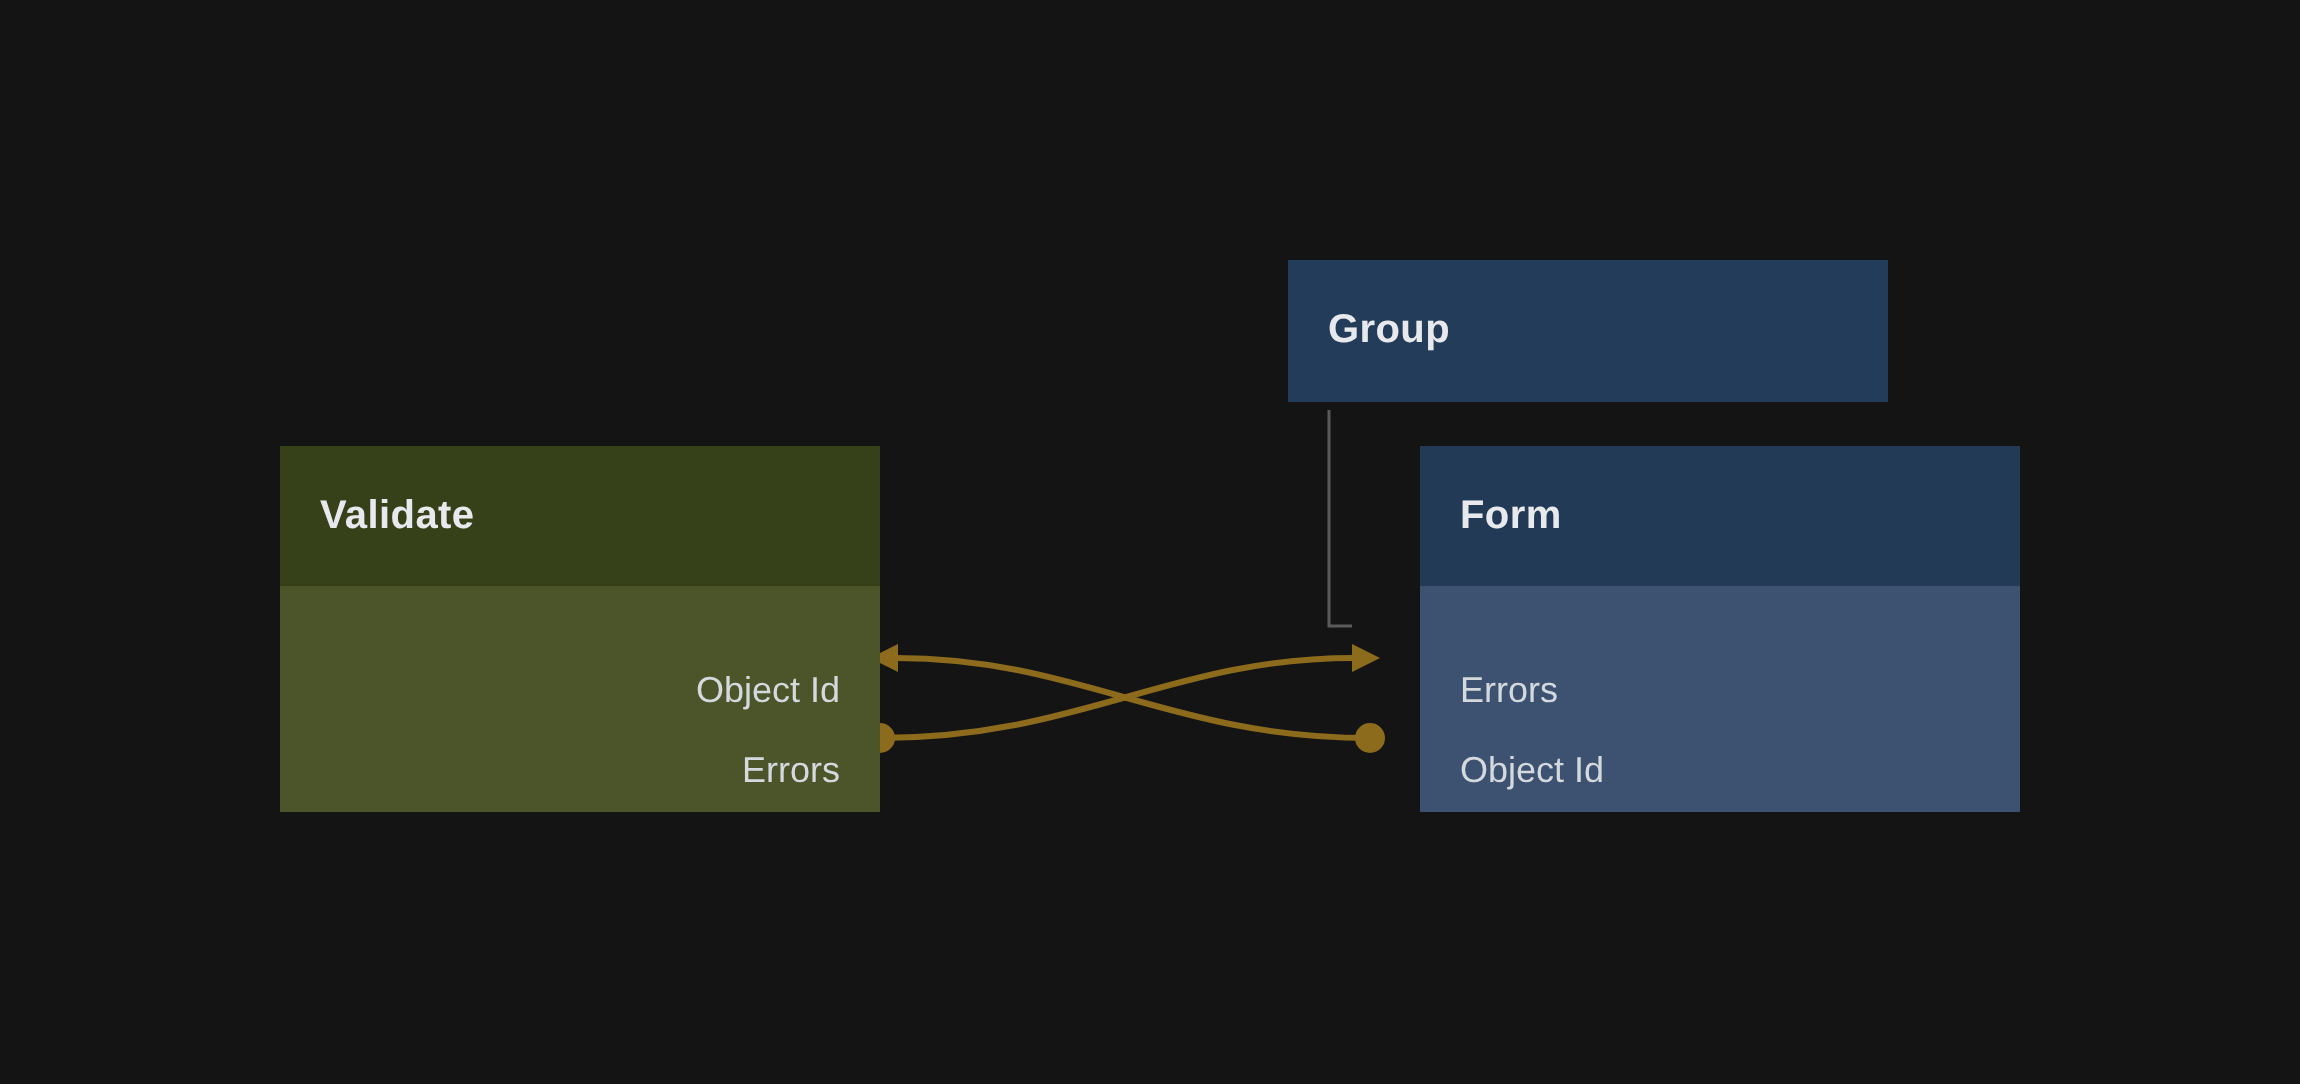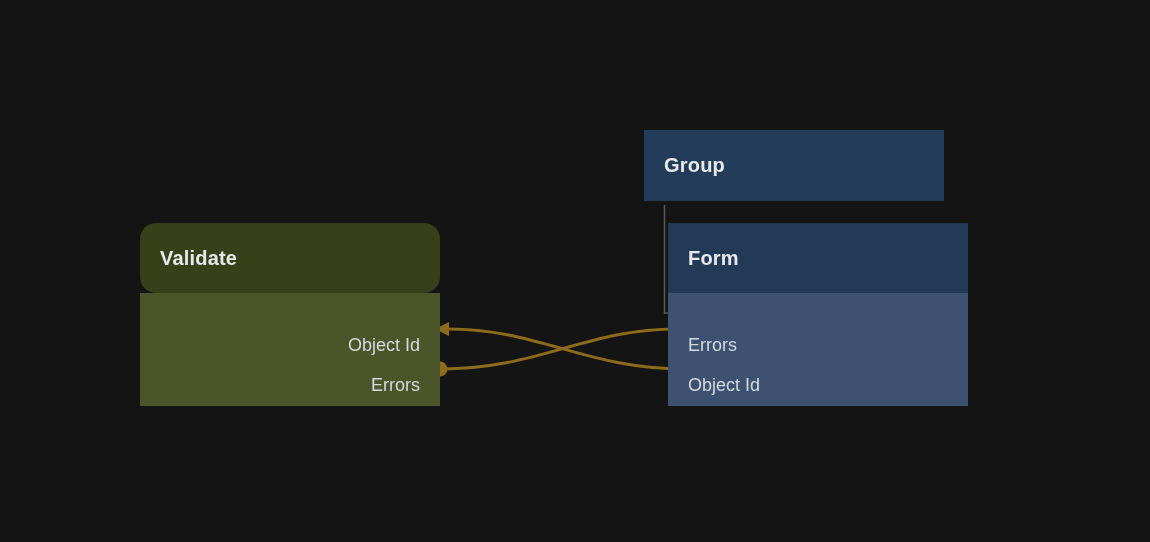--- a/index.html
+++ b/index.html
@@ -41,24 +41,24 @@
     color: var(--row-text, #d4d9dd);
   }
   .node-group {
     left: 644px; top: 130px;
   }
   .node-group .node-header {
     height: 71px;
     background: var(--group-header-bg, #233c59);
   }
   .node-validate { left: 140px; top: 223px; }
-  .node-validate .node-header { background: var(--validate-header-bg, #364019); border-radius: 16px; }
+  .node-validate .node-header { background: var(--validate-header-bg, #364019); }
   .node-validate .node-body { background: var(--validate-body-bg, #4c5529); }
   .node-validate .port-row { justify-content: flex-end; padding-right: 20px; }
-  .node-form { left: 668px; top: 223px; }
+  .node-form { left: 710px; top: 223px; }
   .node-form .node-header { background: var(--form-header-bg, #233a57); }
   .node-form .node-body { background: var(--form-body-bg, #3d5170); }
   .node-form .port-row { justify-content: flex-start; padding-left: 20px; }
   svg.wires {
     position: absolute;
     inset: 0;
     pointer-events: none;
   }
   .wire {
     fill: none;

